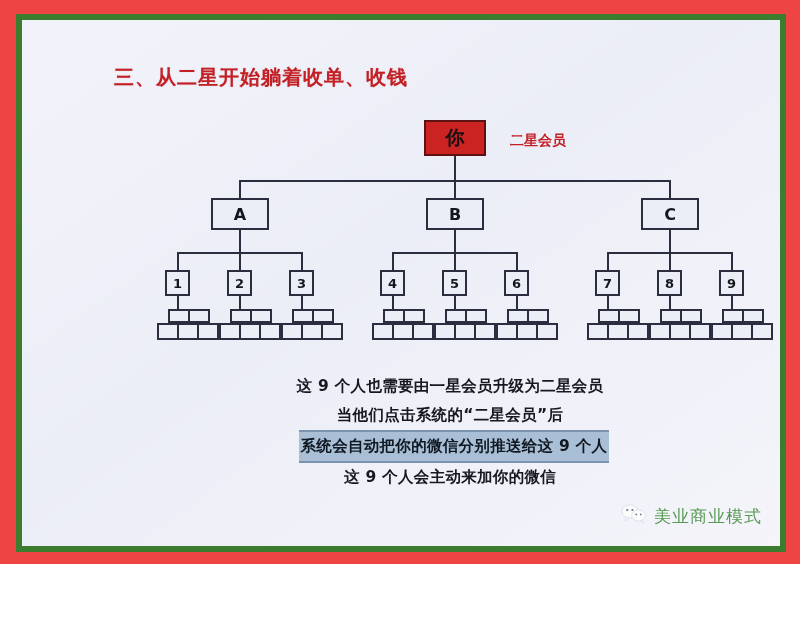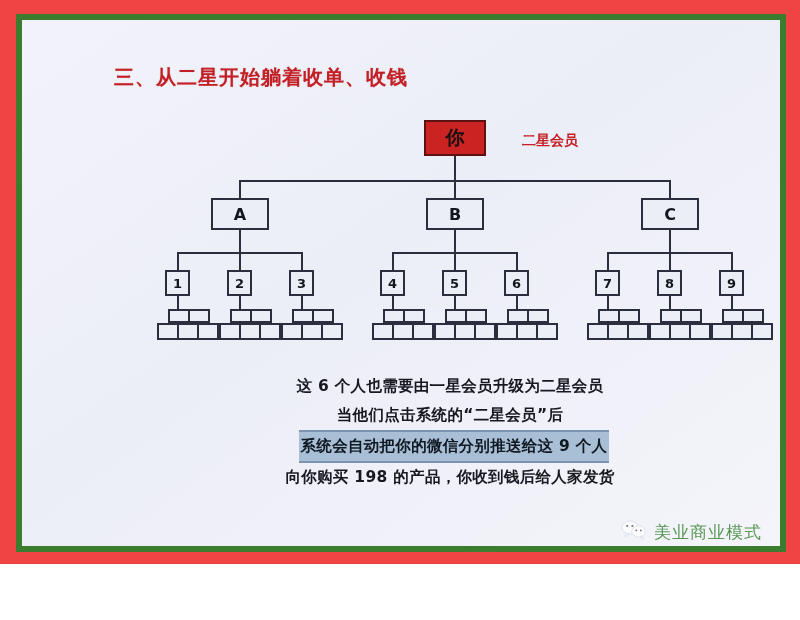--- a/index.html
+++ b/index.html
@@ -162,21 +162,21 @@
     border-bottom: 2px solid #7b93ae;
     color: #101822;
     padding: 0 2px;
   }
   .hl-wrap { line-height: 29px; }
 
   
   .watermark {
     position: absolute;
     right: 14px;
-    bottom: 0;
+    bottom: 16px;
     display: flex;
     align-items: center;
     gap: 7px;
     padding: 2px 4px;
   }
   .wm-text {
     font-size: 17px;
     color: #3f8a3a;
     font-weight: 500;
     letter-spacing: 1px;
@@ -191,21 +191,21 @@
   <div class="frame">
     <div class="inner">
 
       <div class="title">三、从二星开始躺着收单、收钱</div>
 
       <div class="diagram">
 
         <div class="node root" style="left:402px; top:14px;">
           <span>你</span>
         </div>
-        <div class="root-label" style="left:500px; top:26px;">二星会员</div>
+        <div class="root-label" style="left:488px; top:26px;">二星会员</div>
 
         <div class="vline" style="left:432px; top:50px; height:24px;"></div>
 
         <div class="hline" style="left:217px; top:74px; width:431px;"></div>
 
         <div class="vline" style="left:217px; top:74px; height:18px;"></div>
         <div class="vline" style="left:432px; top:74px; height:18px;"></div>
         <div class="vline" style="left:647px; top:74px; height:18px;"></div>
 
         <div class="node level2" style="left:189px; top:92px;">
@@ -369,26 +369,26 @@
           </div>
           <div class="leaf-bottom-row" style="left:0; top:14px;">
             <div class="leaf-cell-b"></div>
             <div class="leaf-cell-b"></div>
             <div class="leaf-cell-b"></div>
           </div>
         </div>
       </div>
 
       <div class="textblock">
-        <div class="tline indent">这 6 个人也需要由一星会员升级为二星会员</div>
+        <div class="tline indent">这 9 个人也需要由一星会员升级为二星会员</div>
         <div class="tline indent">当他们点击系统的“二星会员”后</div>
         <div class="hl-wrap">
           <span class="tline highlight">系统会自动把你的微信分别推送给这 9 个人</span>
         </div>
-        <div class="tline indent">向你购买 198 的产品，你收到钱后给人家发货</div>
+        <div class="tline indent">这 9 个人会主动来加你的微信</div>
       </div>
 
       <div class="watermark">
         <span class="wm-icon">
           <svg width="26" height="20" viewBox="0 0 26 20" xmlns="http://www.w3.org/2000/svg">
             <ellipse cx="9" cy="7.5" rx="8" ry="6.6" fill="#ffffff" stroke="#cfd6e2" stroke-width="0.8"></ellipse>
             <path d="M5 13 L4 17 L8 14.2 Z" fill="#ffffff" stroke="#cfd6e2" stroke-width="0.8"></path>
             <circle cx="6.2" cy="6" r="1.1" fill="#4c5565"></circle>
             <circle cx="11.4" cy="6" r="1.1" fill="#4c5565"></circle>
             <ellipse cx="17.5" cy="11.5" rx="6.8" ry="5.6" fill="#ffffff" stroke="#cfd6e2" stroke-width="0.8"></ellipse>

